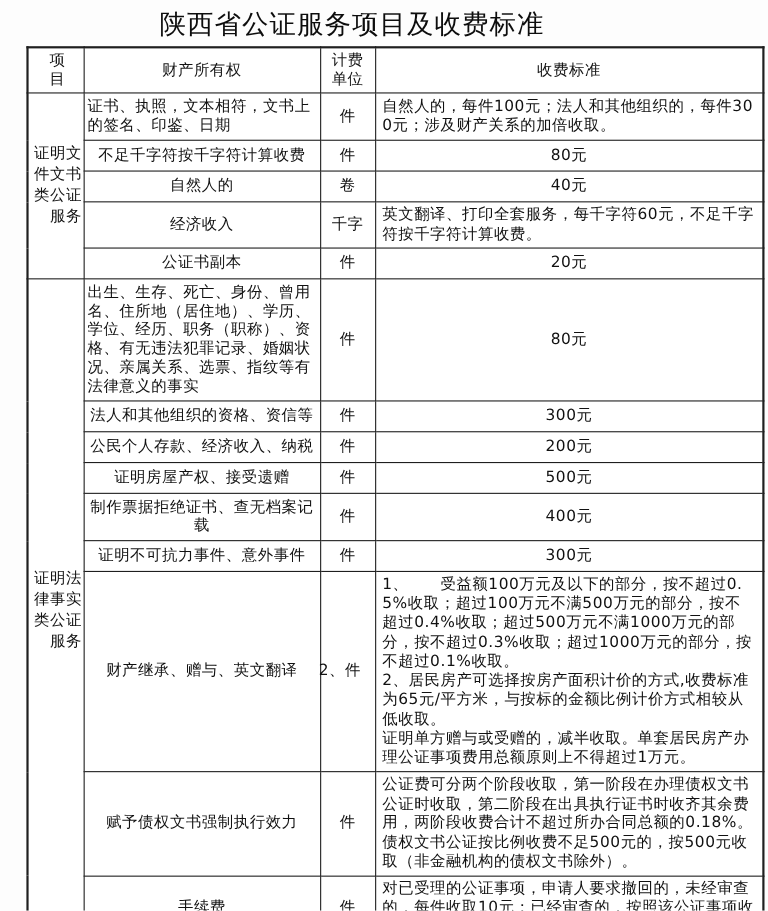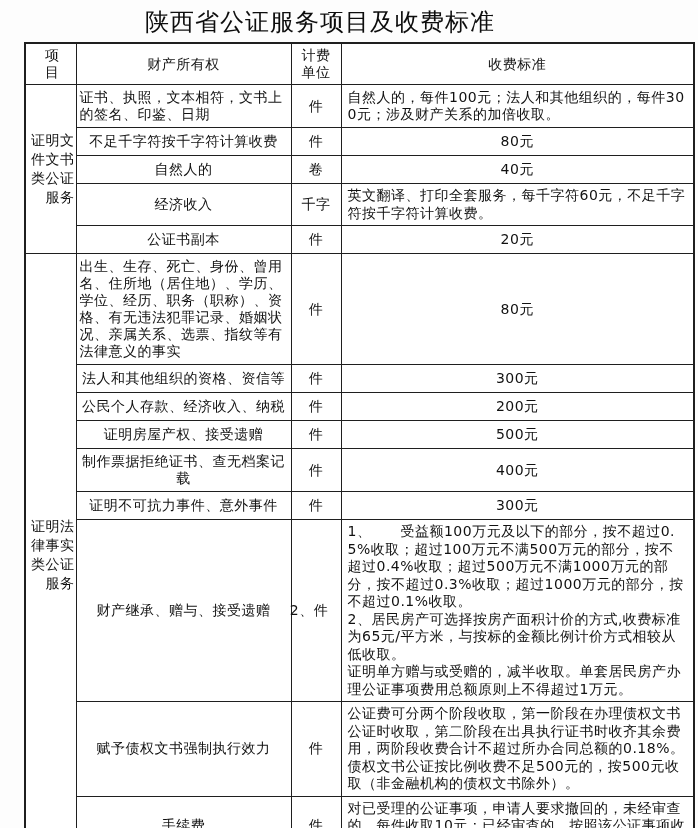--- a/index.html
+++ b/index.html
@@ -151,21 +151,21 @@
         <td class="name">制作票据拒绝证书、查无档案记载</td>
         <td class="unit">件</td>
         <td class="std">400元</td>
       </tr>
       <tr>
         <td class="name">证明不可抗力事件、意外事件</td>
         <td class="unit">件</td>
         <td class="std">300元</td>
       </tr>
       <tr>
-        <td class="name">财产继承、赠与、接受遗赠</td>
+        <td class="name">财产继承、赠与、英文翻译</td>
         <td class="unit u-over">2、件</td>
         <td class="std left">1、　　受益额100万元及以下的部分，按不超过0.5%收取；超过100万元不满500万元的部分，按不超过0.4%收取；超过500万元不满1000万元的部分，按不超过0.3%收取；超过1000万元的部分，按不超过0.1%收取。
 2、居民房产可选择按房产面积计价的方式,收费标准为65元/平方米，与按标的金额比例计价方式相较从低收取。
 证明单方赠与或受赠的，减半收取。单套居民房产办理公证事项费用总额原则上不得超过1万元。</td>
       </tr>
       <tr>
         <td class="name">赋予债权文书强制执行效力</td>
         <td class="unit">件</td>
         <td class="std left">公证费可分两个阶段收取，第一阶段在办理债权文书公证时收取，第二阶段在出具执行证书时收齐其余费用，两阶段收费合计不超过所办合同总额的0.18%。债权文书公证按比例收费不足500元的，按500元收取（非金融机构的债权文书除外）。</td>
       </tr>

